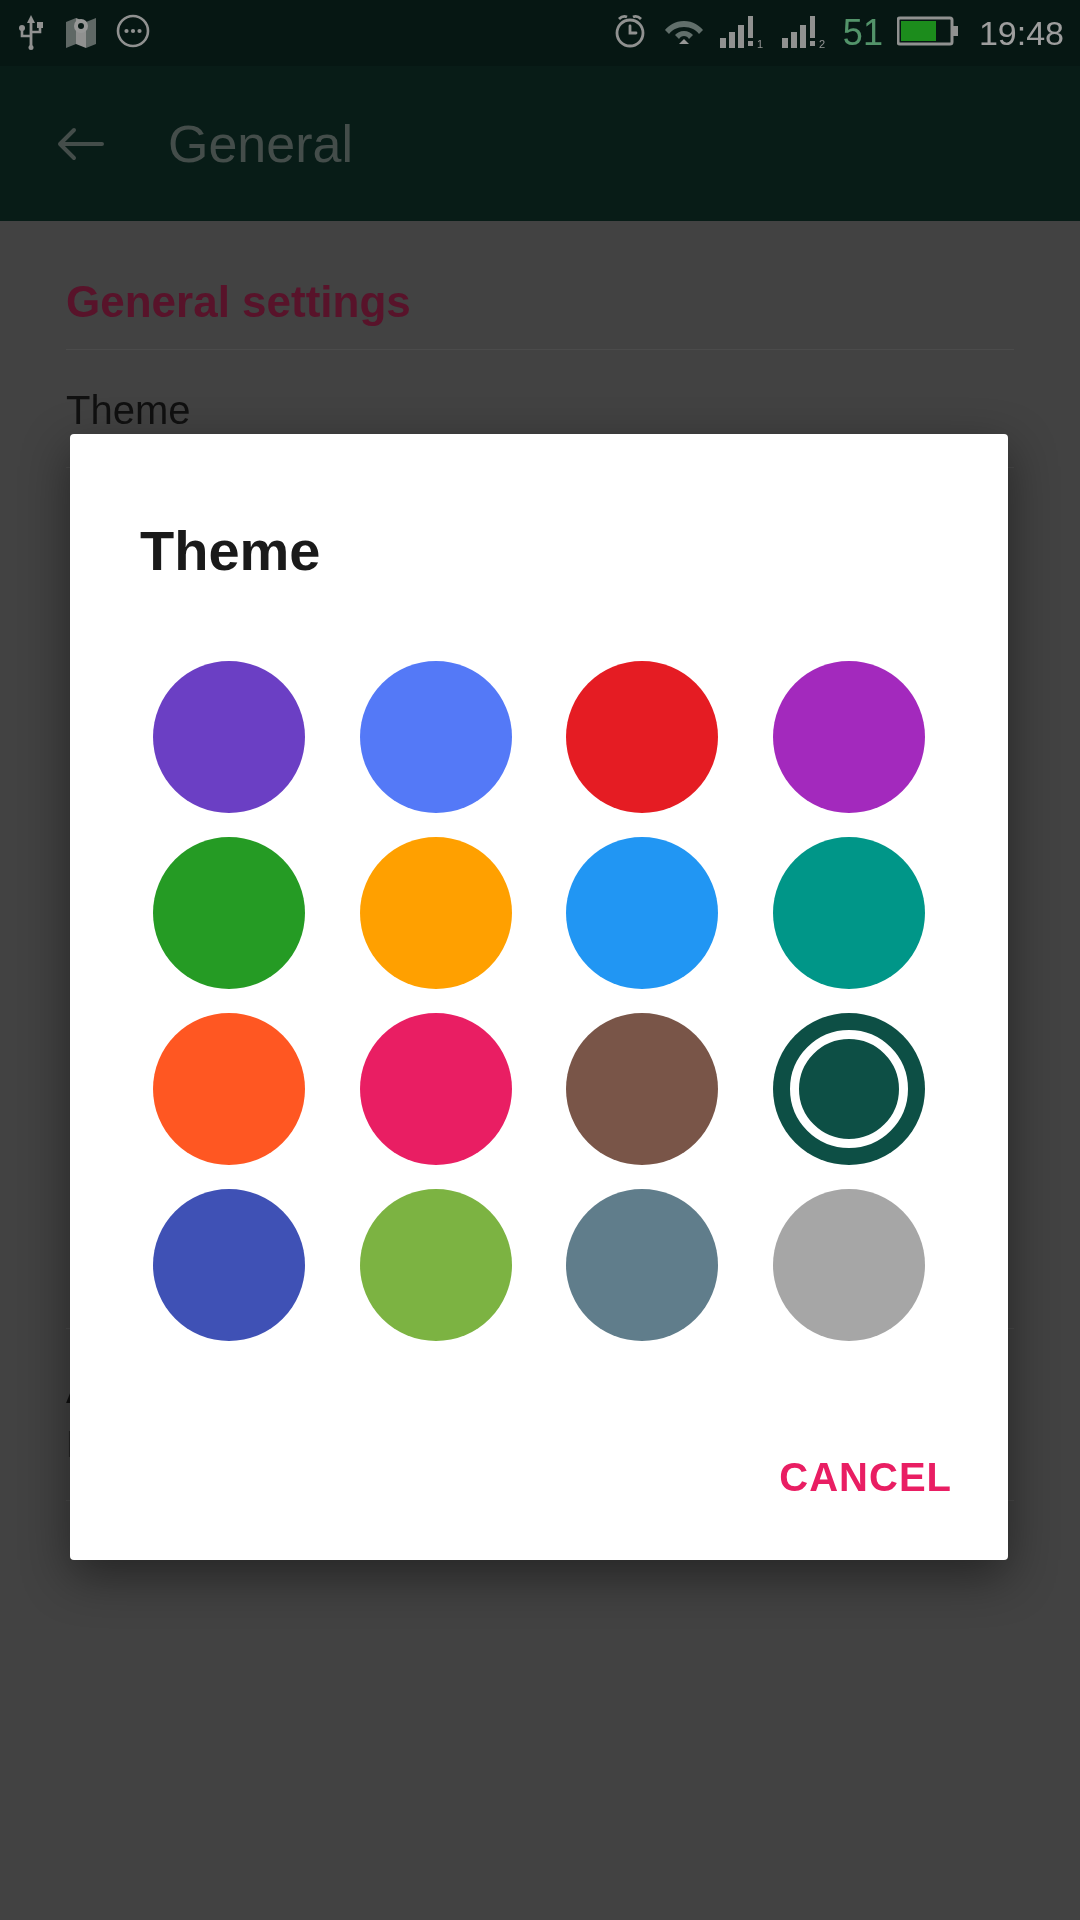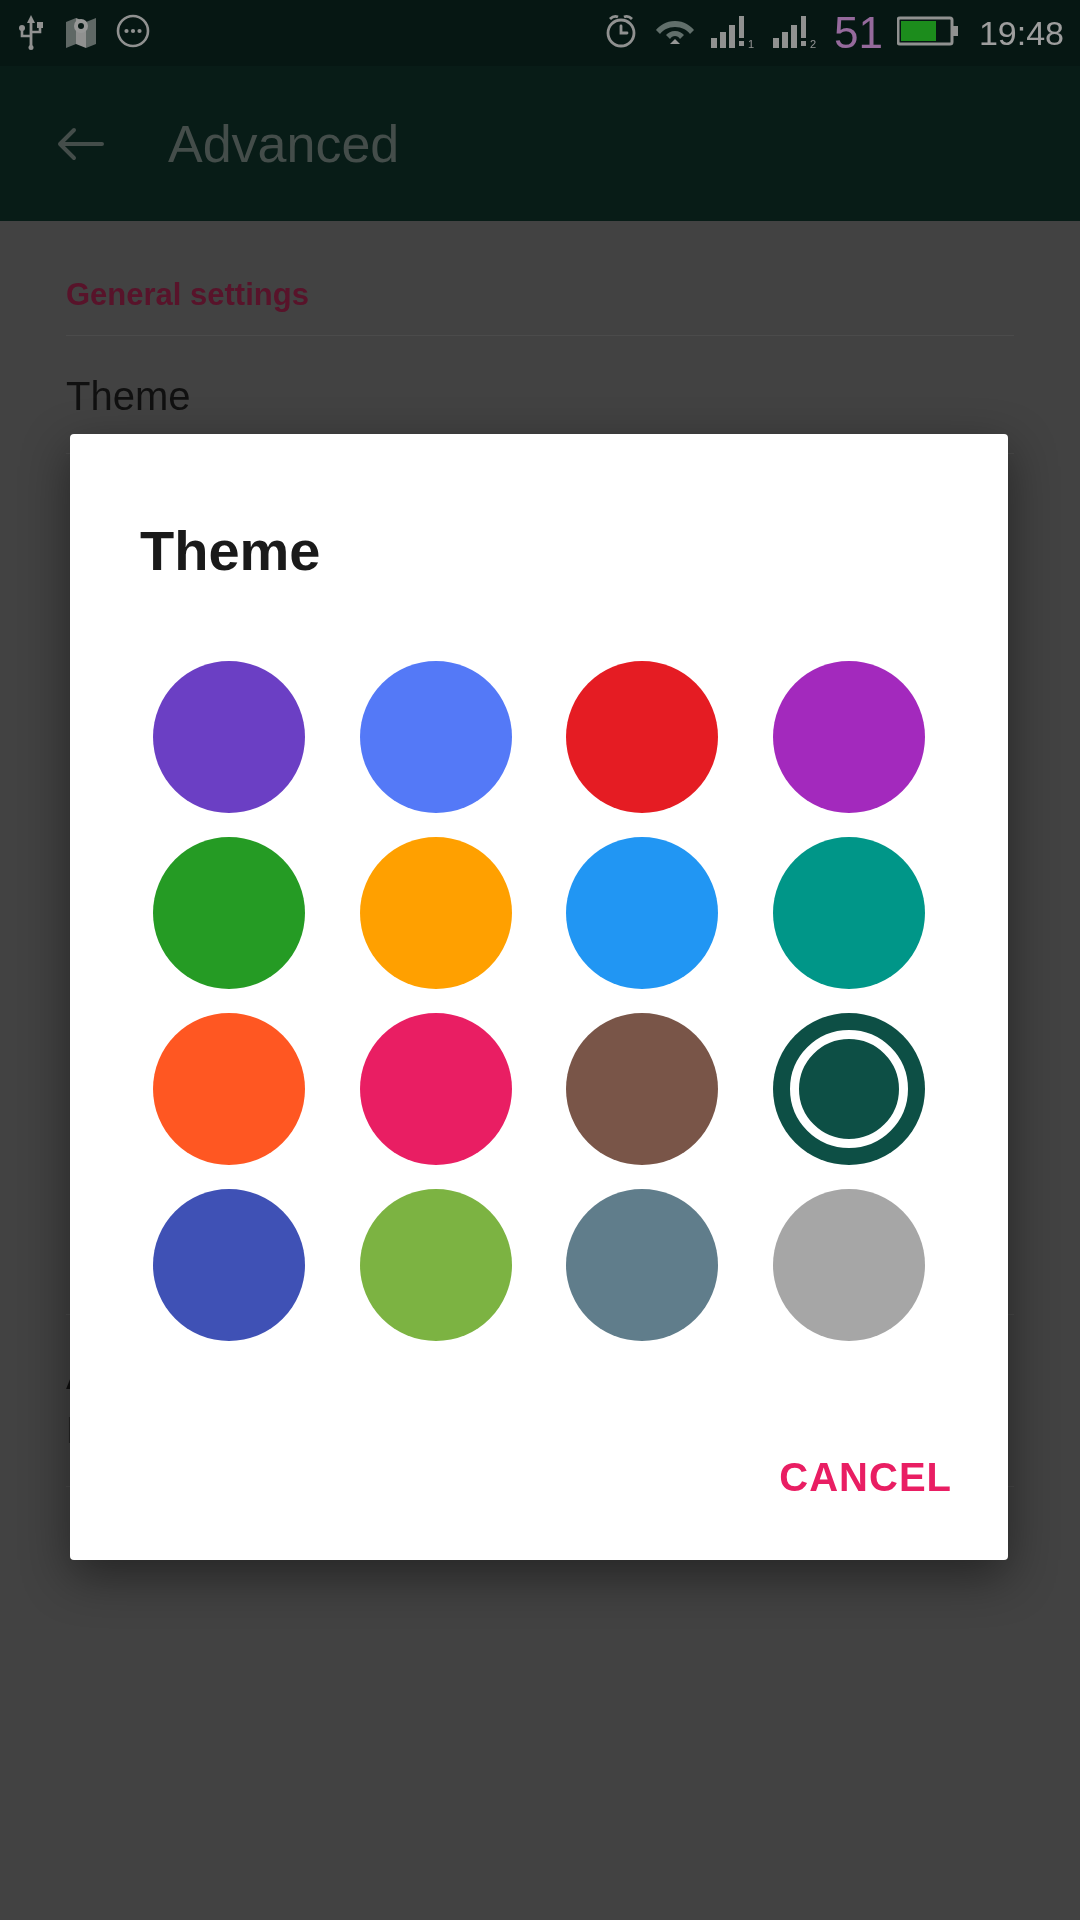--- a/index.html
+++ b/index.html
@@ -22,21 +22,21 @@
     width:1080px; height:66px;
     background:#0a2620;
     display:flex; align-items:center;
     padding:0 16px;
     z-index:5;
   }
   #status-left{ display:flex; align-items:center; gap:18px; }
   #status-right{ margin-left:auto; display:flex; align-items:center; gap:14px; }
   .sicon{ display:block; }
   #battery-pct{
-    color:#f0abfc; font-size:44px; font-weight:400; letter-spacing:0px;
+    color:#86efac; font-size:36px; font-weight:400; letter-spacing:0px;
   }
   #clock{
     color:#ffffff; font-size:34px; font-weight:400; margin-left:6px;
   }
 
   
   #appbar{
     position:absolute; top:66px; left:0;
     width:1080px; height:155px;
     background:#0d2e26;
@@ -52,21 +52,21 @@
 
   
   #page{
     position:absolute; top:221px; left:0;
     width:1080px; height:1699px;
     background:#6b6b6b;
     z-index:1;
   }
   .section-head{
     color:#8e1f44;
-    font-size:31px; font-weight:700;
+    font-size:44px; font-weight:700;
     padding:56px 0 22px 66px;
   }
   .divider{
     height:1px; background:#7a7a7a; margin:0 66px;
   }
   .row{
     padding:38px 66px 34px 66px;
     position:relative;
   }
   .row-title{
@@ -241,21 +241,21 @@
       <span id="clock">19:48</span>
     </div>
   </div>
 
   <div id="appbar">
     <span id="back-arrow">
       <svg width="56" height="56" viewBox="0 0 56 56">
         <path d="M50 28 L8 28 M22 14 L8 28 L22 42" stroke="#6e7c78" stroke-width="4" fill="none" stroke-linecap="round" stroke-linejoin="round"></path>
       </svg>
     </span>
-    <span id="appbar-title" style="color: rgb(110, 124, 120);">Advanced</span>
+    <span id="appbar-title" style="color: rgb(110, 124, 120);">General</span>
   </div>
 
   <div id="page">
 
     <div class="section-head" style="color: rgb(142, 31, 68);">General settings</div>
     <div class="divider"></div>
 
     <div class="row">
       <div class="row-title">Theme</div>
     </div>

